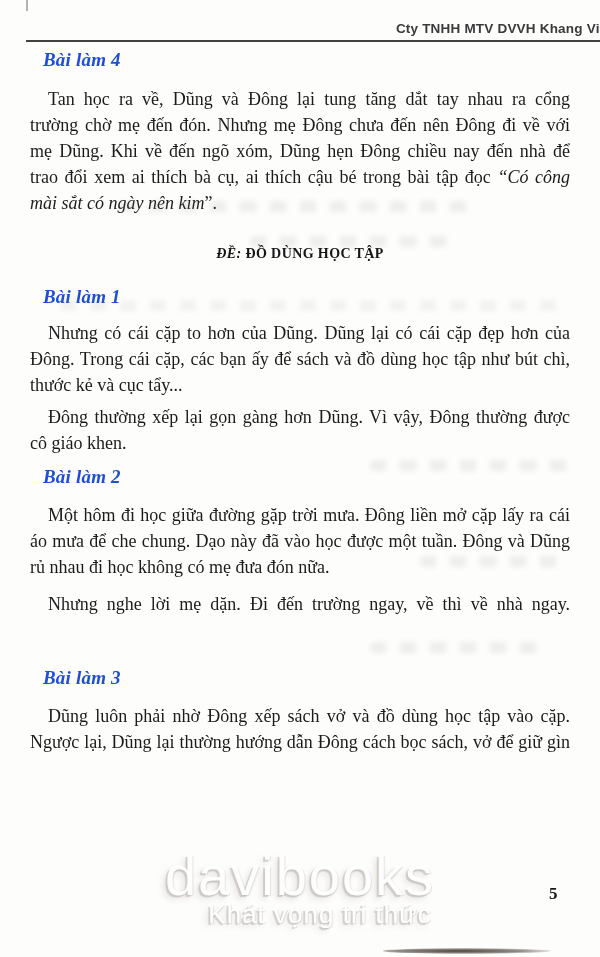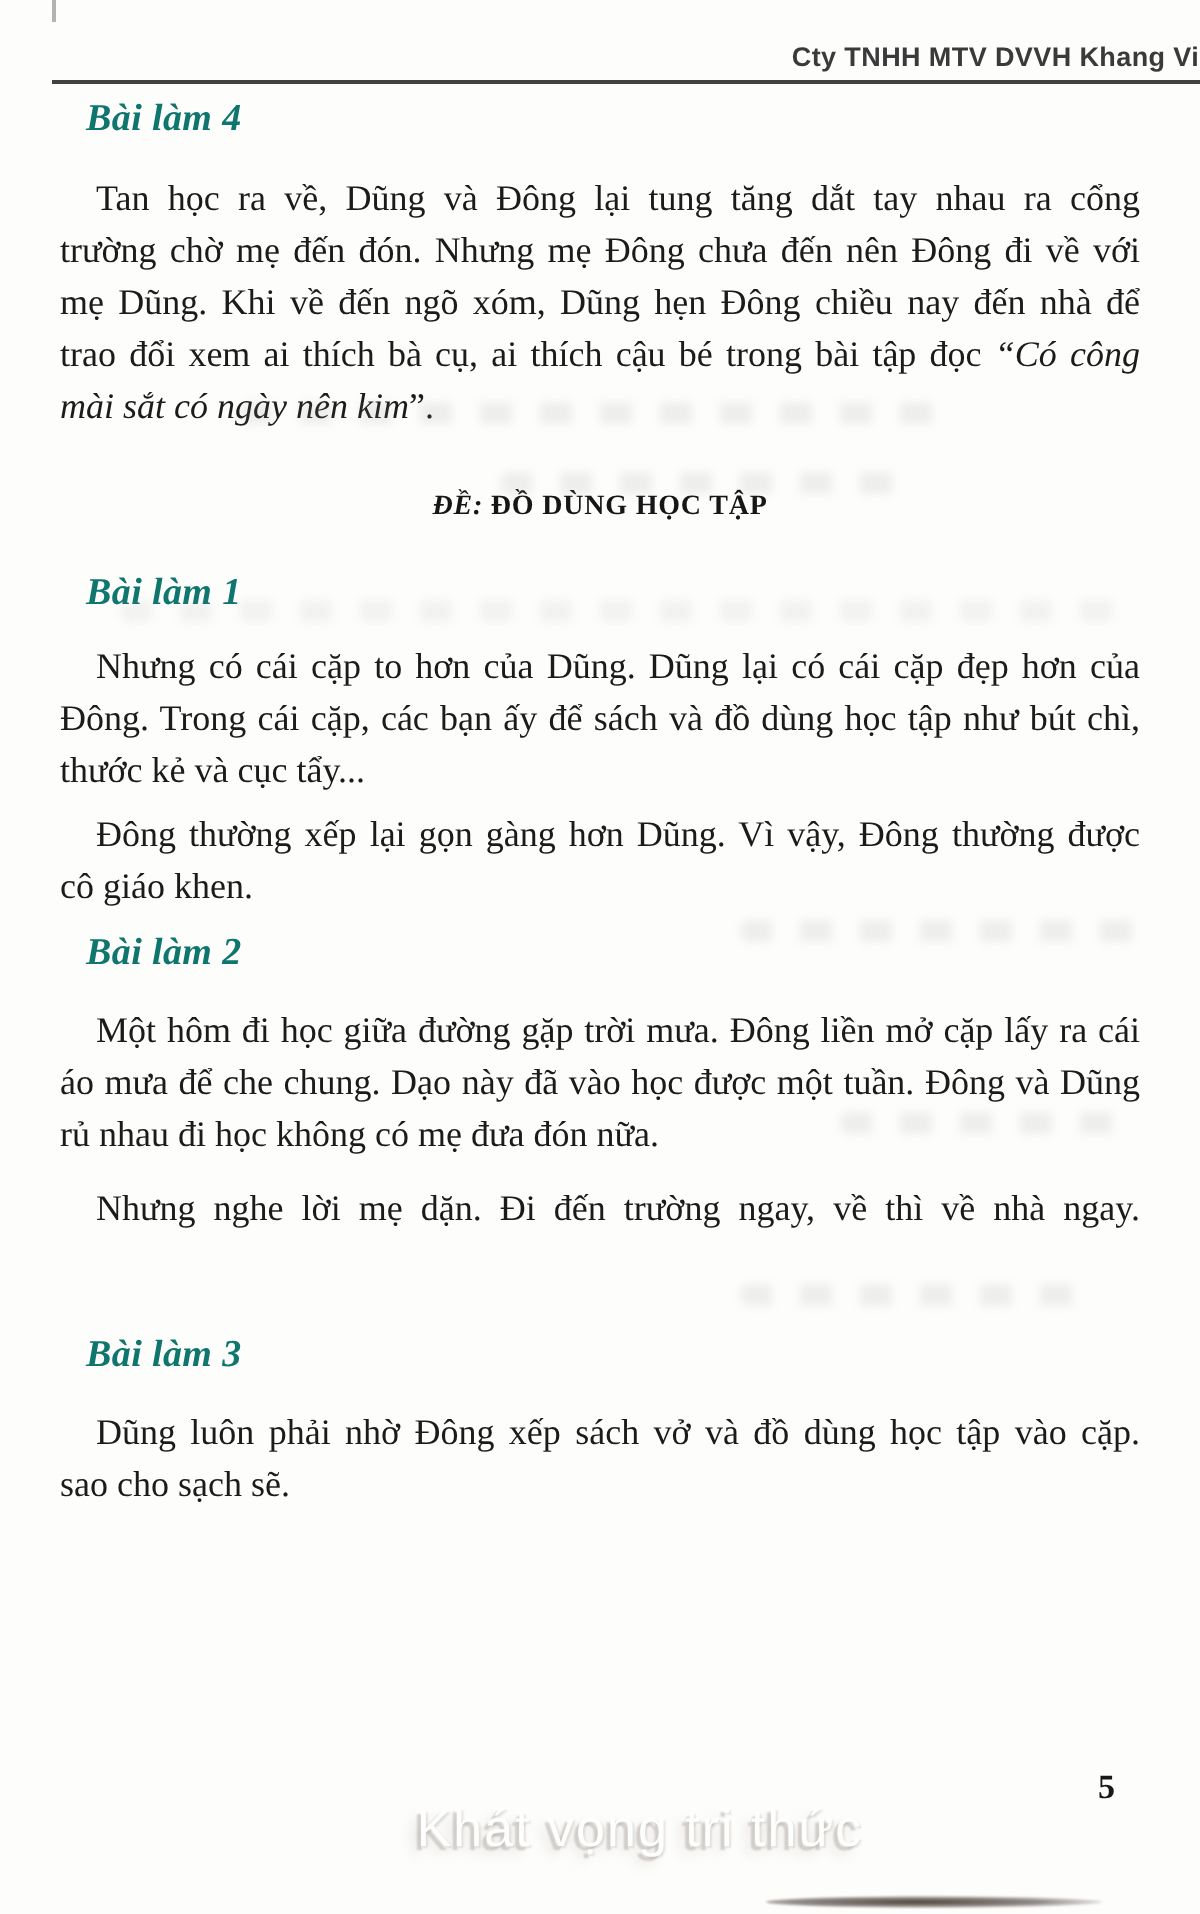--- a/index.html
+++ b/index.html
@@ -18,21 +18,21 @@
     position:absolute;top:21px;right:20px;
     font-family:"Liberation Sans", sans-serif;
     font-size:13.5px;font-weight:bold;letter-spacing:.2px;
     color:#3a3a3a;
   }
   .header-rule{position:absolute;top:40px;left:26px;right:15px;height:2px;background:#424242;}
   
   .sub-heading{
     position:absolute;left:43px;
     font-size:19px;font-weight:bold;font-style:italic;
-    color:#0f766e;letter-spacing:.2px;
+    color:#1d4ed8;letter-spacing:.2px;
   }
   .topic-title{
     position:absolute;left:0;width:600px;text-align:center;
     font-size:14px;font-weight:bold;color:#161616;letter-spacing:.4px;
   }
   .topic-prefix{font-style:italic;}
   
   .para{position:absolute;left:30px;width:540px;font-size:18px;line-height:26px;}
   .ln{white-space:normal;}
   .j{text-align:justify;text-align-last:justify;-moz-text-align-last:justify;}
@@ -114,24 +114,25 @@
   </div>
 
   <div class="para" style="top:591px;">
     <div class="ln j ind">Nhưng nghe lời mẹ dặn. Đi đến trường ngay, về thì về nhà ngay.</div>
   </div>
 
   <div class="sub-heading" style="top:667px;">Bài làm 3</div>
 
   <div class="para" style="top:703px;">
     <div class="ln j ind">Dũng luôn phải nhờ Đông xếp sách vở và đồ dùng học tập vào cặp.</div>
-    <div class="ln">sao cho sạch sẽ.</div>
+    <div class="ln j">Ngược lại, Dũng lại thường hướng dẫn Đông cách bọc sách, vở để giữ gìn</div>
   </div>
 
 
+  <div class="wm wm1">davibooks</div>
   <div class="wm wm2">Khát vọng tri thức</div>
 
   <div class="page-num">5</div>
 
   <div class="smudge s1"></div>
   <div class="smudge s2"></div>
   <div class="smudge s3"></div>
   <div class="smudge s4"></div>
   <div class="smudge s5"></div>
   <div class="smudge s6"></div>

